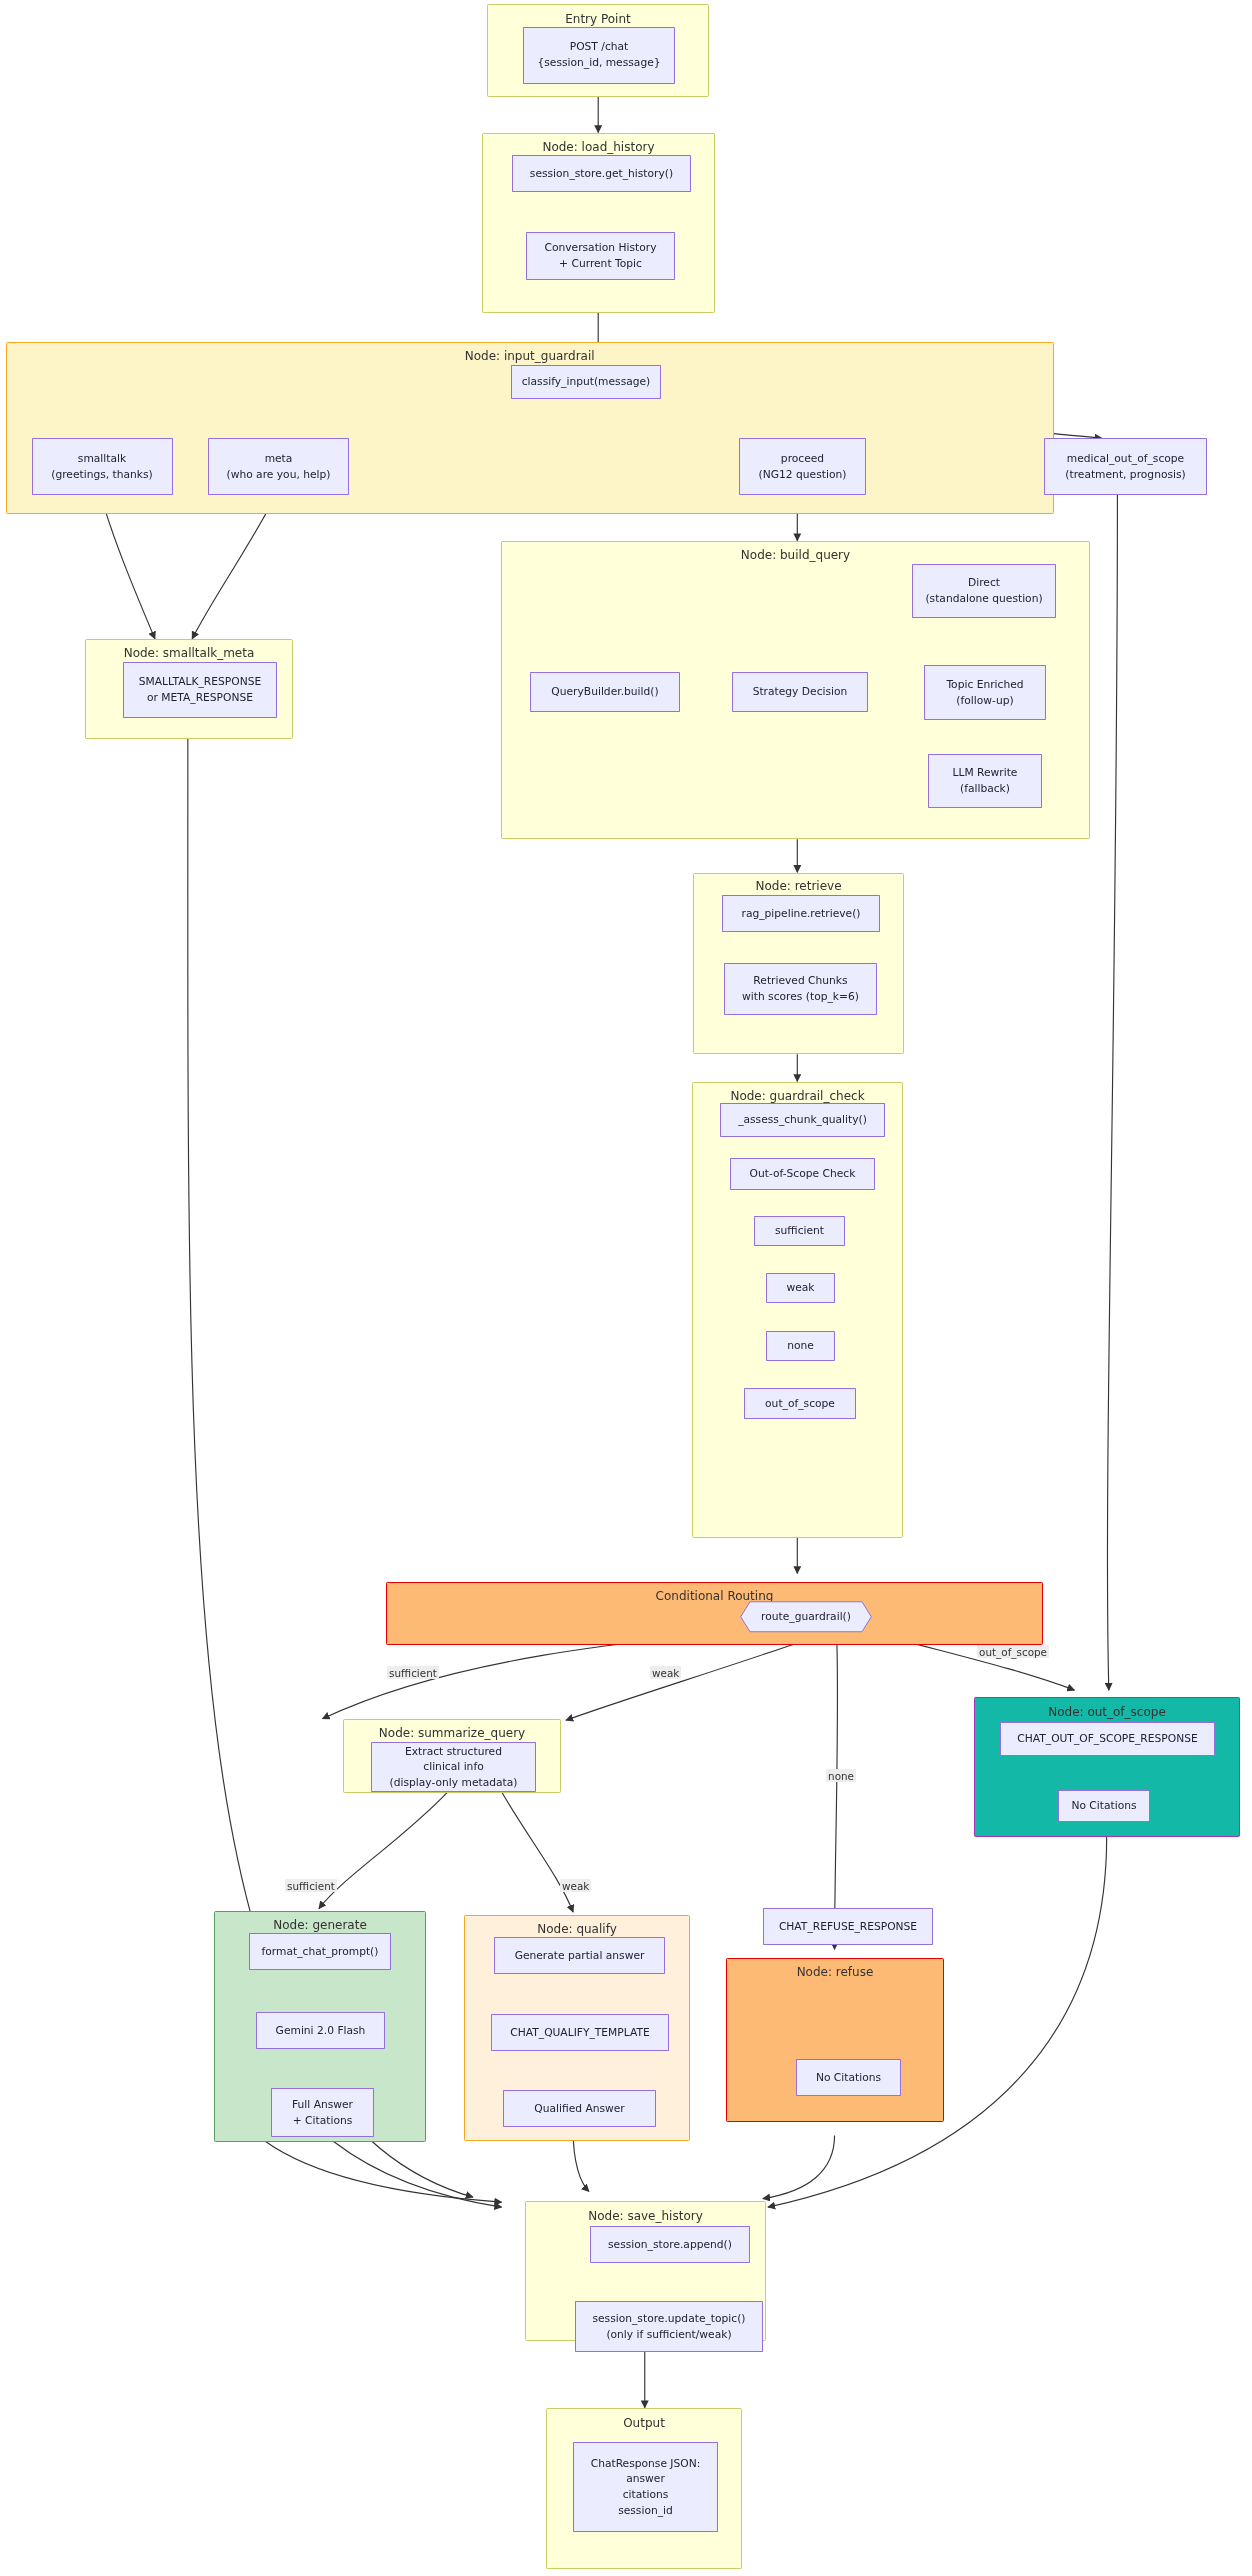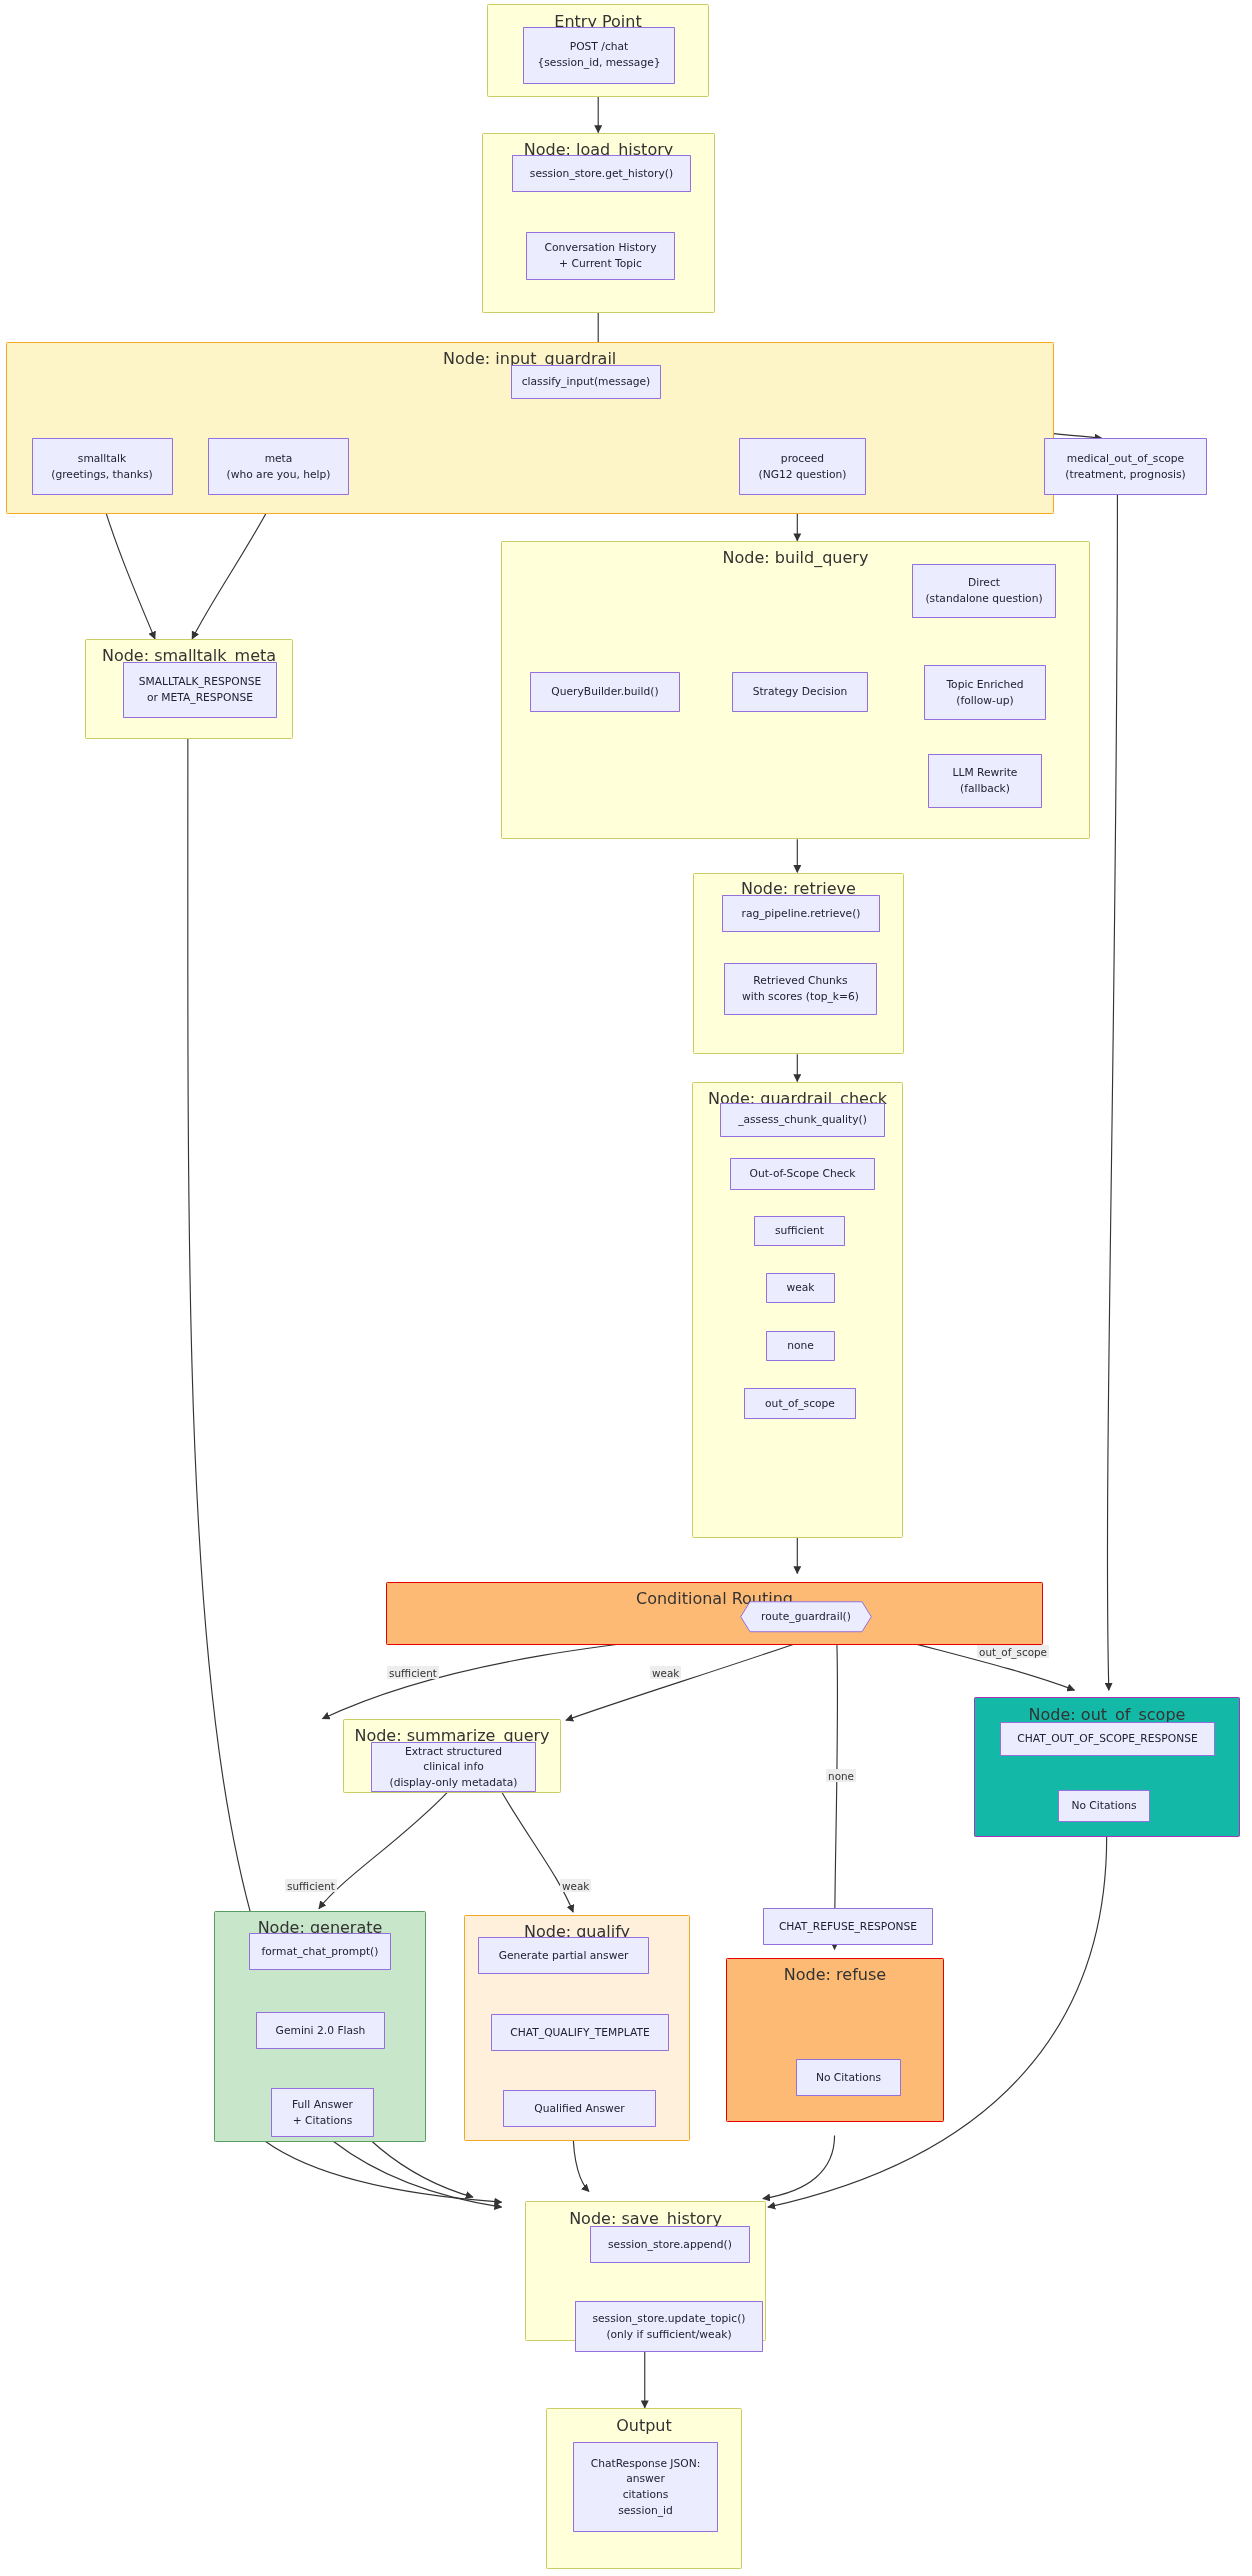--- a/index.html
+++ b/index.html
@@ -23,21 +23,21 @@
   .cluster{
     position:absolute;
     box-sizing:border-box;
     border-radius:1.4px;
     z-index:2;
   }
   .cluster-title{
     position:absolute;
     left:0;right:0;
     text-align:center;
-    font-size:16px;
+    font-size:12px;
     color:#333333;
     white-space:nowrap;
   }
   
   .c-yellow{background:#ffffd9;border:0.9px solid #cccc66;}
   .c-orange-band{background:#fdf4c8;border:0.9px solid #f5a623;}
   .c-red{background:#fdba74;border:0.9px solid #e60000;}
   .c-purple{background:#14b8a6;border:0.9px solid #a633b8;}
   .c-green{background:#c8e6c9;border:0.9px solid #5a9e5f;}
   .c-peach{background:#fff0db;border:0.9px solid #f5a623;}
@@ -248,21 +248,21 @@
     <div class="cluster-title" style="top:6.4px;">Node: generate</div>
   </div>
   <div class="node" style="left:249px;top:1933px;width:142px;height:37px;">format_chat_prompt()</div>
   <div class="node" style="left:256px;top:2012px;width:129px;height:37px;">Gemini 2.0 Flash</div>
   <div class="node" style="left:271px;top:2088px;width:103px;height:49px;">Full Answer
 + Citations</div>
 
   <div class="cluster c-peach" style="left:464px;top:1915px;width:226px;height:226px;">
     <div class="cluster-title" style="top:6.4px;">Node: qualify</div>
   </div>
-  <div class="node" style="left:478px;top:1937px;width:171px;height:37px;">Generate partial answer</div>
+  <div class="node" style="left:494px;top:1937px;width:171px;height:37px;">Generate partial answer</div>
   <div class="node" style="left:491px;top:2014px;width:178px;height:37px;">CHAT_QUALIFY_TEMPLATE</div>
   <div class="node" style="left:503px;top:2090px;width:153px;height:37px;">Qualified Answer</div>
 
   <div class="cluster c-red" style="left:726px;top:1958px;width:218px;height:164px;">
     <div class="cluster-title" style="top:6.4px;">Node: refuse</div>
   </div>
   <div class="node" style="left:763px;top:1908px;width:170px;height:37px;">CHAT_REFUSE_RESPONSE</div>
   <div class="node" style="left:796px;top:2059px;width:105px;height:37px;">No Citations</div>
 
   <div class="cluster c-yellow" style="left:525px;top:2201px;width:241px;height:140px;">

